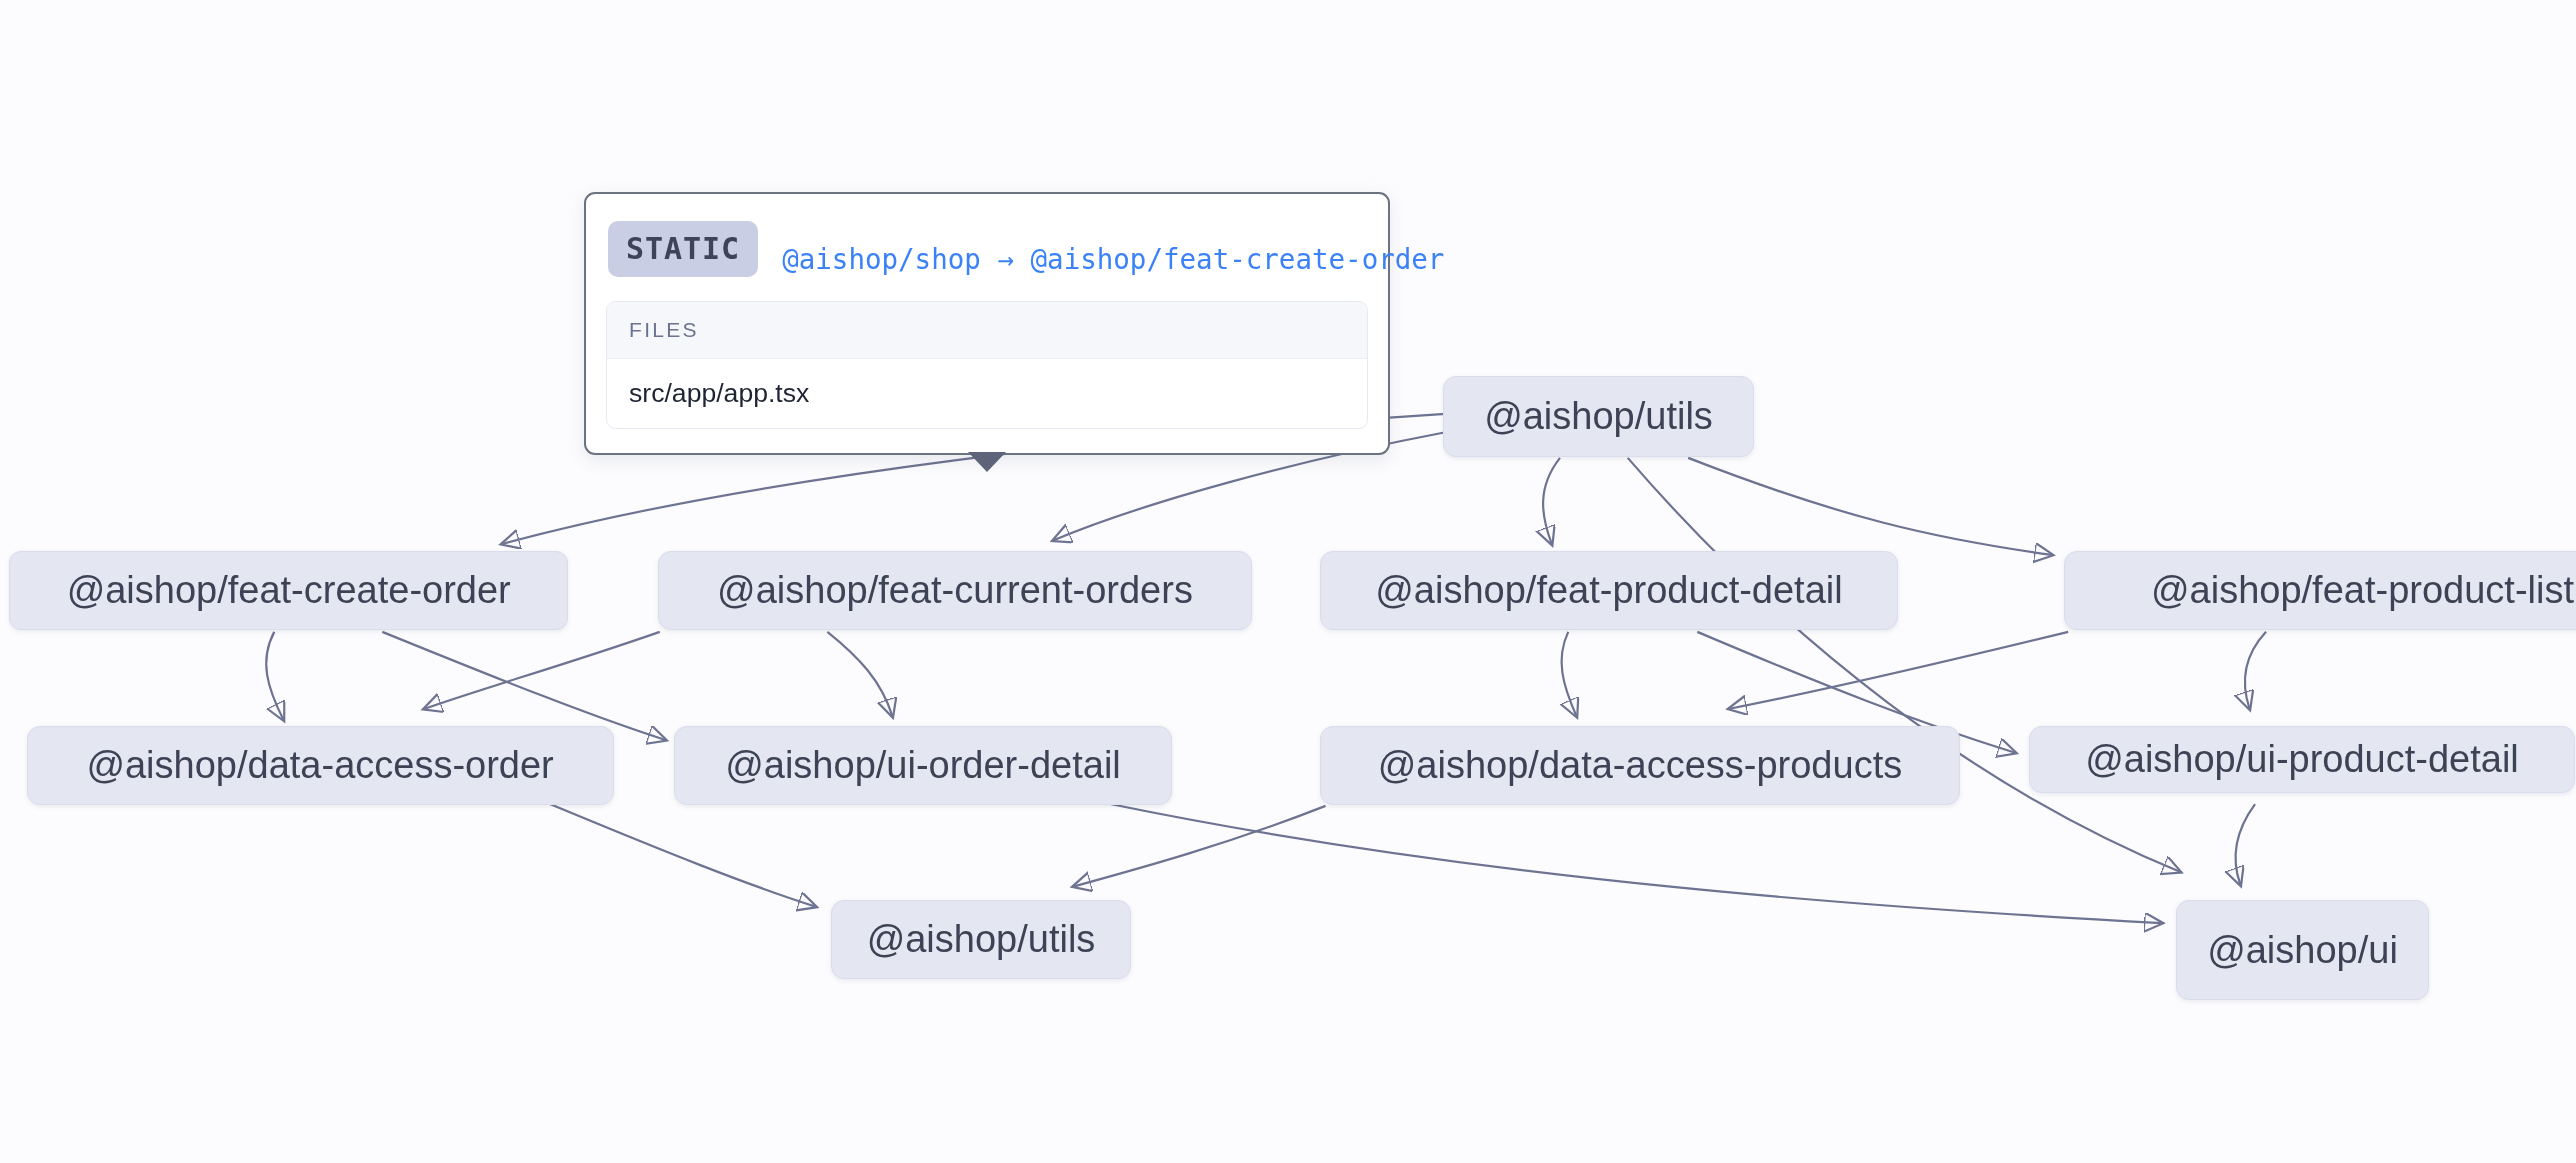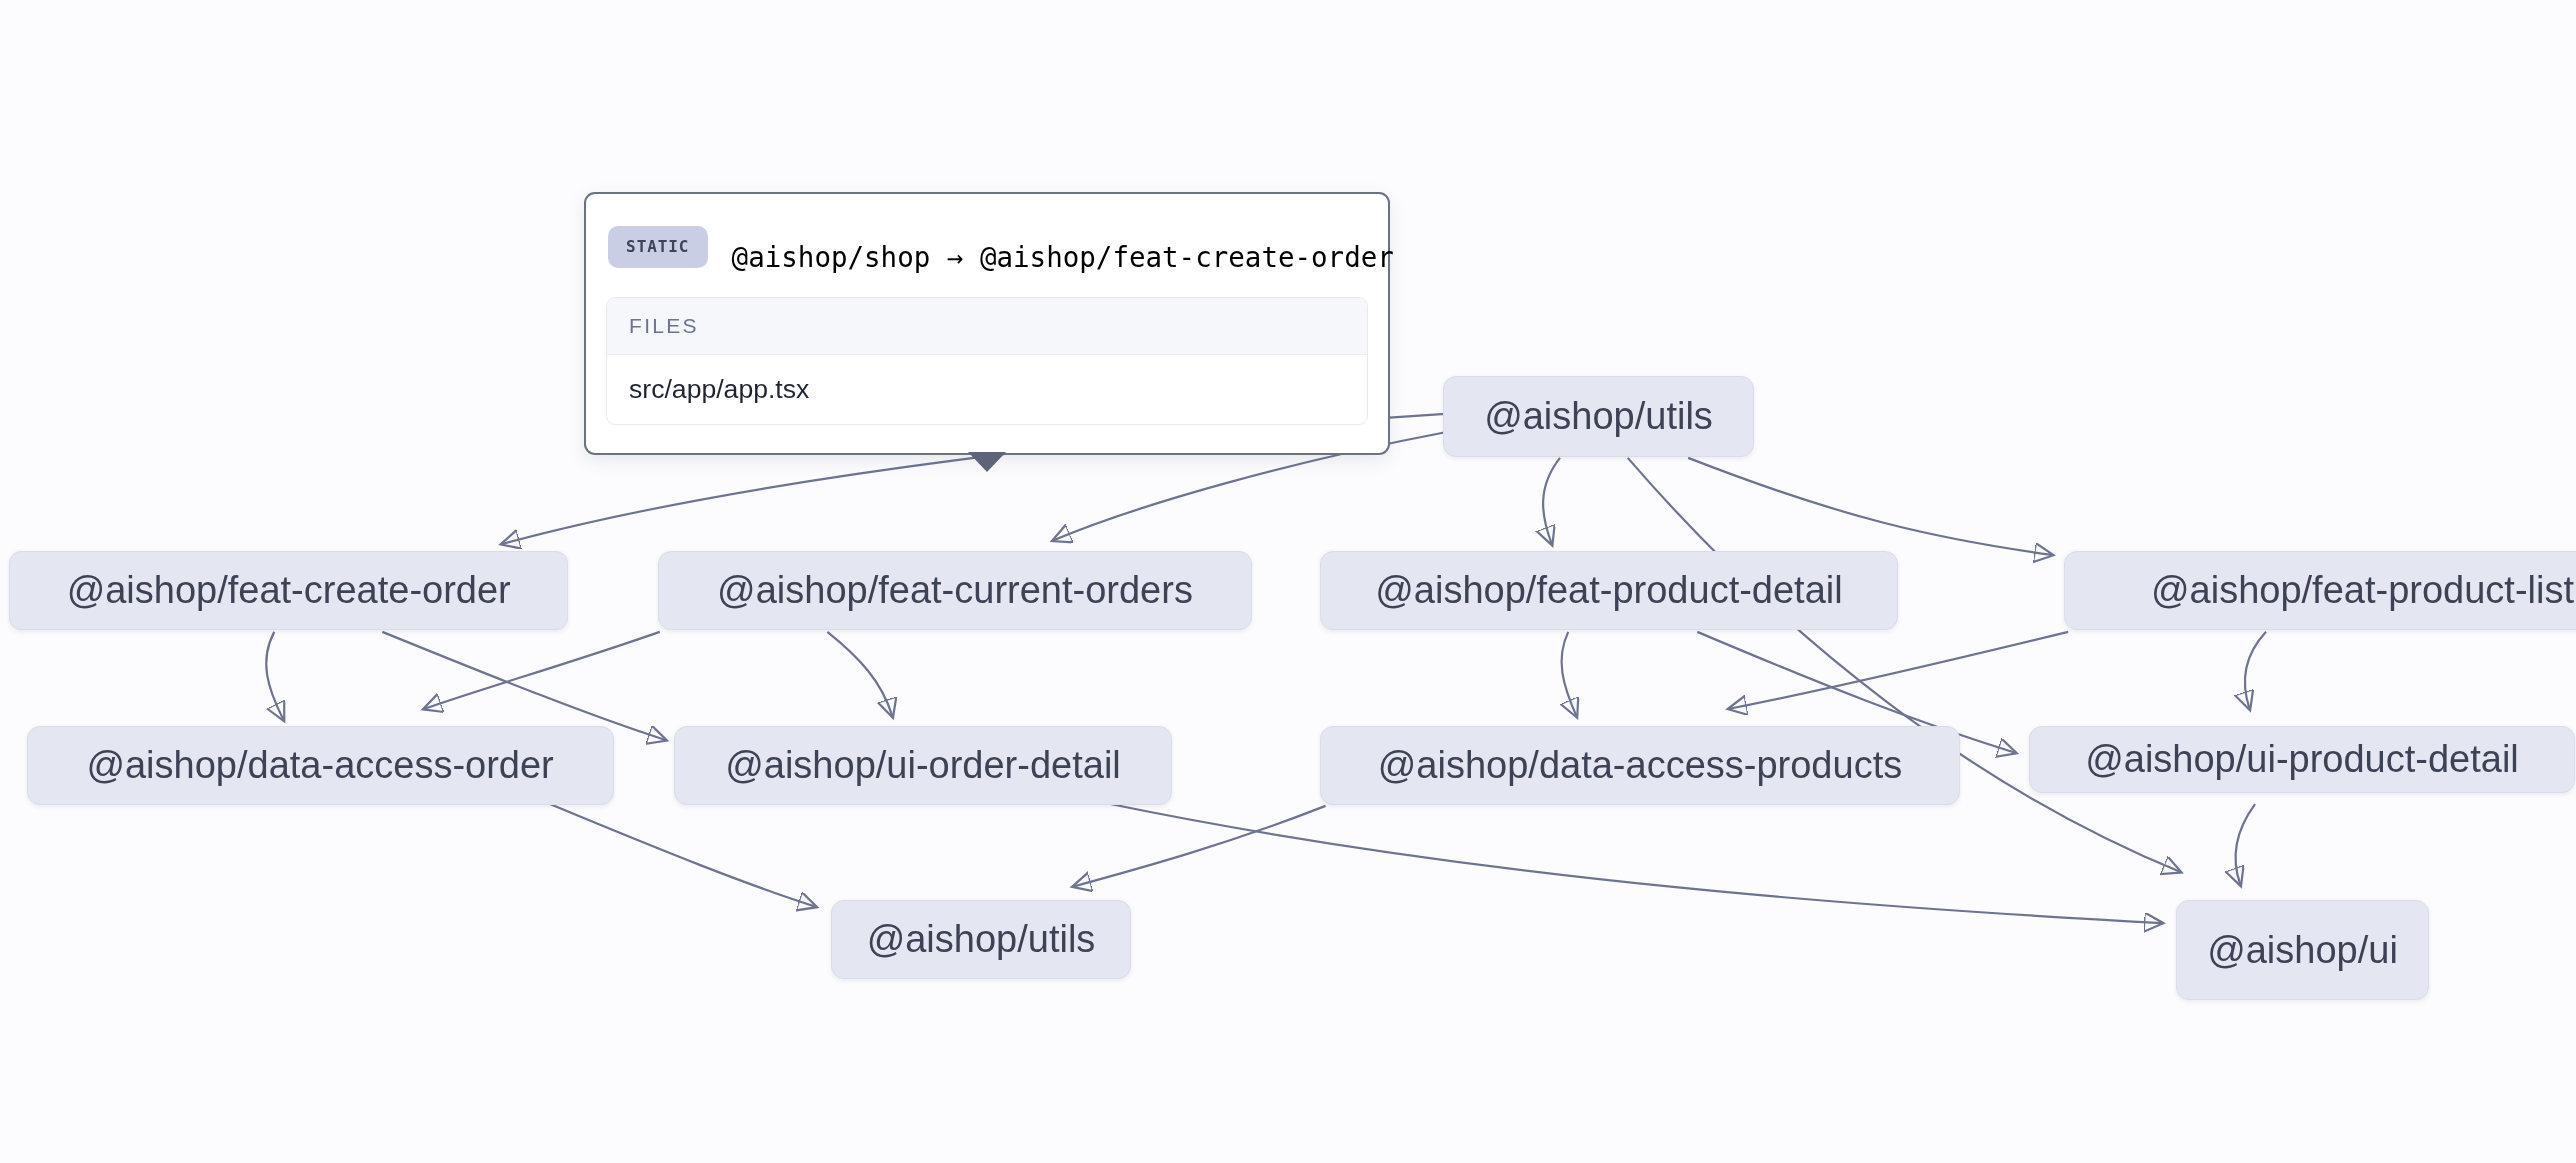--- a/index.html
+++ b/index.html
@@ -24,25 +24,25 @@
     box-shadow:0 5.5px 16.5px rgba(60,70,100,0.10);padding:18.3px 20px;z-index:5;
   }
   .tt-caret{
     position:absolute;left:50%;bottom:-19px;transform:translateX(-50%);
     width:0;height:0;border-left:19px solid transparent;border-right:19px solid transparent;
     border-top:20px solid var(--arrow);
   }
   .tt-header{display:flex;align-items:center;gap:24px;margin:9.2px 1.8px 24px 1.8px;}
   .tt-badge{
     background:var(--badge-bg);color:var(--badge-text);border-radius:10px;
-    font-family:"DejaVu Sans Mono",monospace;font-weight:bold;font-size:16px;letter-spacing:0.9px;
+    font-family:"DejaVu Sans Mono",monospace;font-weight:bold;font-size:30px;letter-spacing:0.9px;
     padding:13px 18.3px;line-height:1;
   }
   .tt-edge-label{
-    font-family:"DejaVu Sans Mono",monospace;font-size:27.5px;color:#000000;white-space:nowrap;letter-spacing:0;margin-top:20px;
+    font-family:"DejaVu Sans Mono",monospace;font-size:27.5px;color:#3b82f6;white-space:nowrap;letter-spacing:0;margin-top:20px;
   }
   .tt-files{
     border:1.4px solid #e7e9f2;border-radius:9.2px;overflow:hidden;background:#fff;
   }
   .tt-files-header{
     background:var(--fh-bg);color:var(--fh-text);font-size:21px;font-weight:500;letter-spacing:2.3px;
     padding:15.6px 22px;border-bottom:1.4px solid #eceef5;
   }
   .tt-file-row{
     color:var(--file-text);font-size:26.6px;padding:19px 22px;cursor:pointer;

